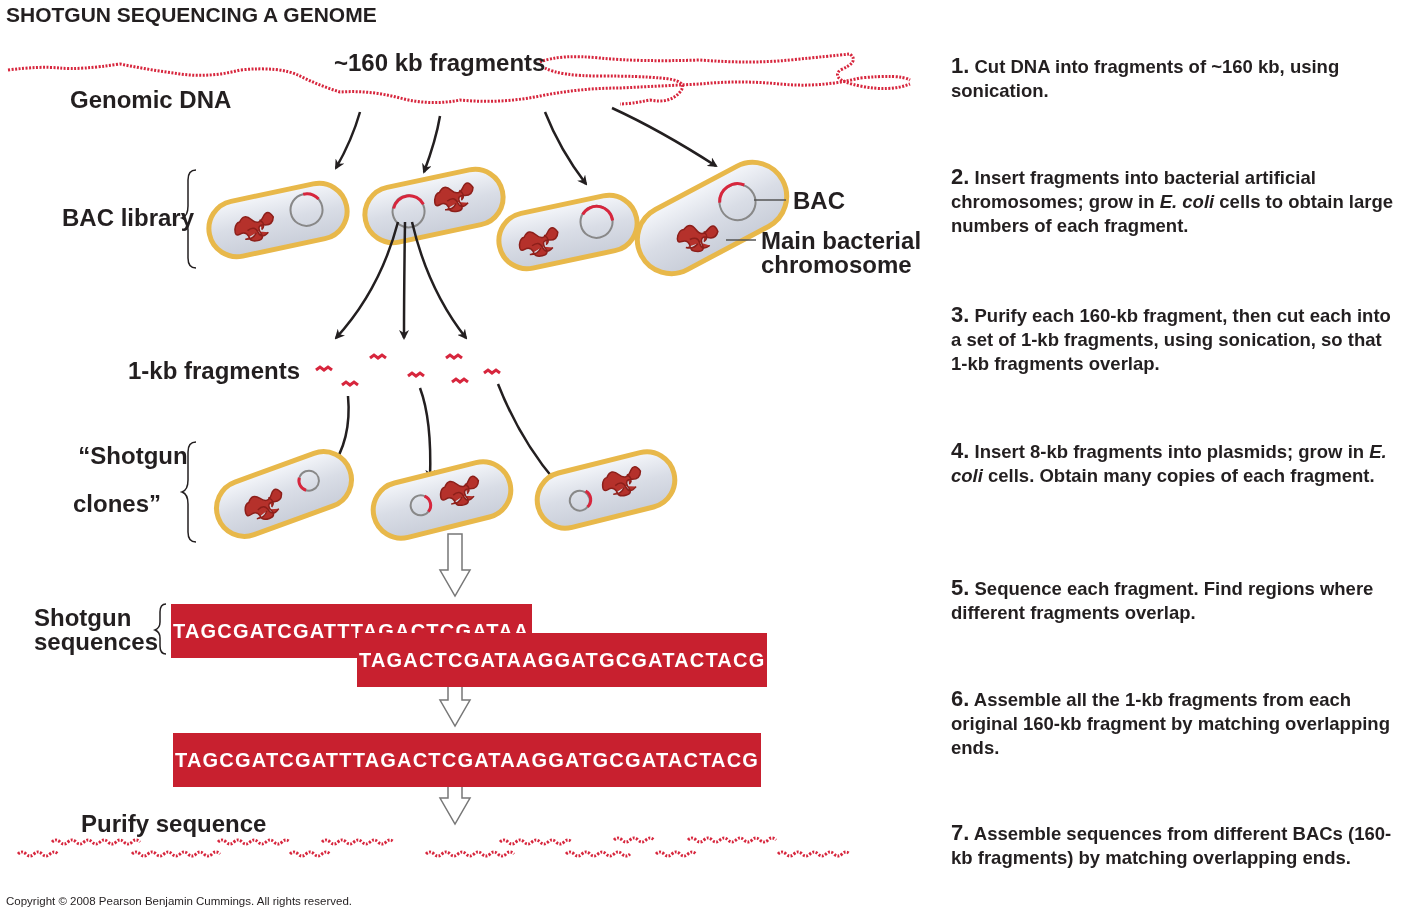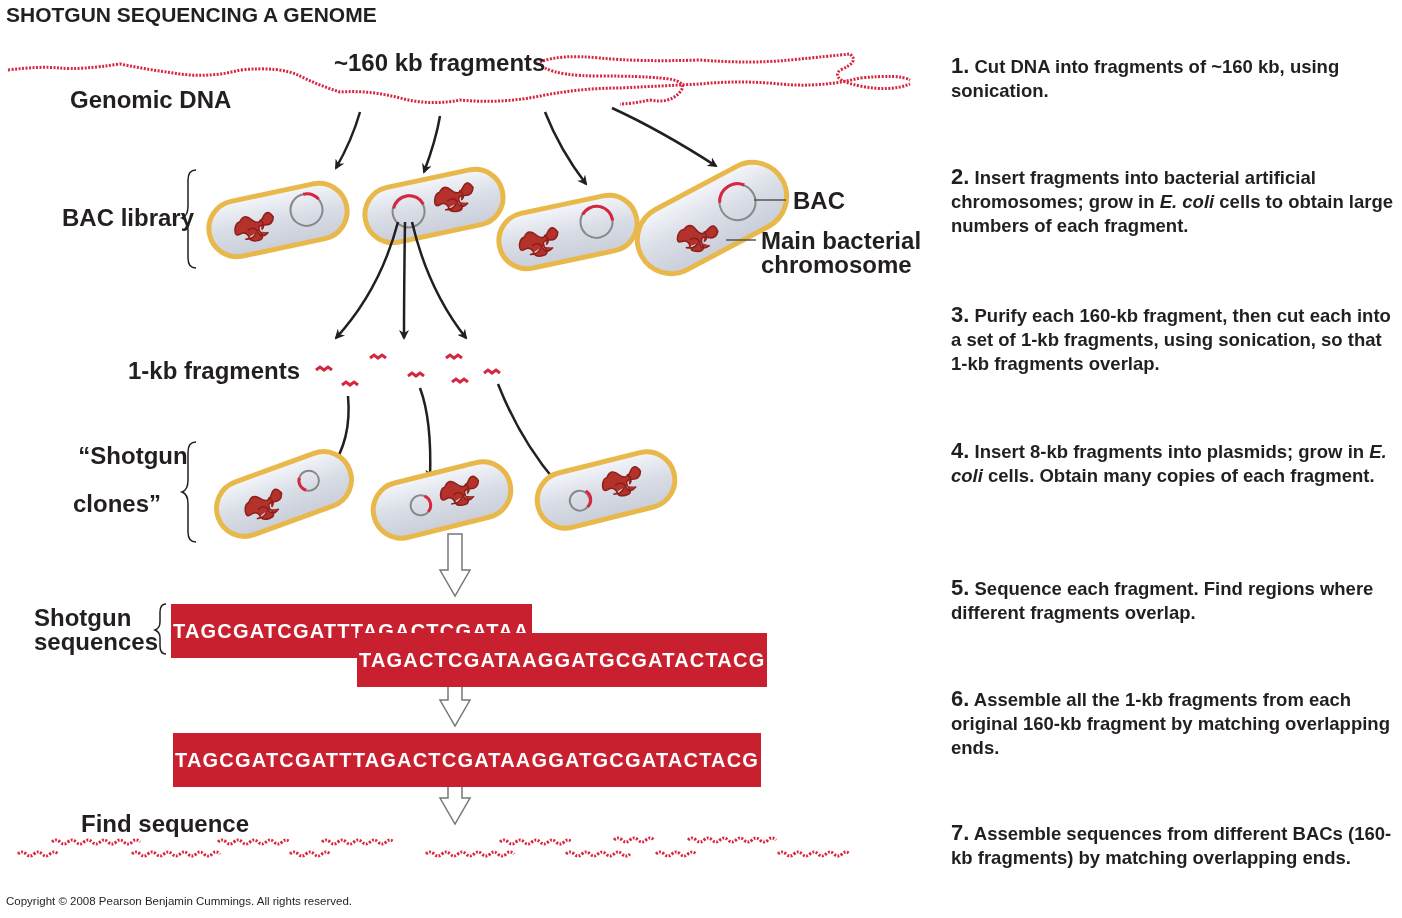--- a/index.html
+++ b/index.html
@@ -160,21 +160,21 @@
 <div class="abs lbl" style="left:70px;top:88px;">Genomic DNA</div>
 <div class="abs lbl" style="left:62px;top:206px;">BAC library</div>
 <div class="abs lbl" style="left:793px;top:189px;">BAC</div>
 <div class="abs lbl" style="left:761px;top:229px;">Main bacterial</div>
 <div class="abs lbl" style="left:761px;top:253px;">chromosome</div>
 <div class="abs lbl" style="left:128px;top:359px;">1-kb fragments</div>
 <div class="abs lbl c" style="left:78px;top:444px;width:110px;">“Shotgun</div>
 <div class="abs lbl c" style="left:72px;top:492px;width:90px;">clones”</div>
 <div class="abs lbl" style="left:34px;top:606px;">Shotgun</div>
 <div class="abs lbl" style="left:34px;top:630px;">sequences</div>
-<div class="abs lbl" style="left:81px;top:812px;">Find sequence</div>
+<div class="abs lbl" style="left:81px;top:812px;">Purify sequence</div>
 
 <div class="seq" style="left:171px;top:604px;">TAGCGATCGATTTAGACTCGATAA</div>
 <div class="seq" style="left:357px;top:633px;">TAGACTCGATAAGGATGCGATACTACG</div>
 <div class="seq" style="left:173px;top:733px;">TAGCGATCGATTTAGACTCGATAAGGATGCGATACTACG</div>
 
 <div class="step" style="top:54px;">
   <span class="num">1.</span>
   <span>Cut DNA into fragments of ~160 kb, using sonication.</span>
 </div>
 <div class="step" style="top:165px;">

